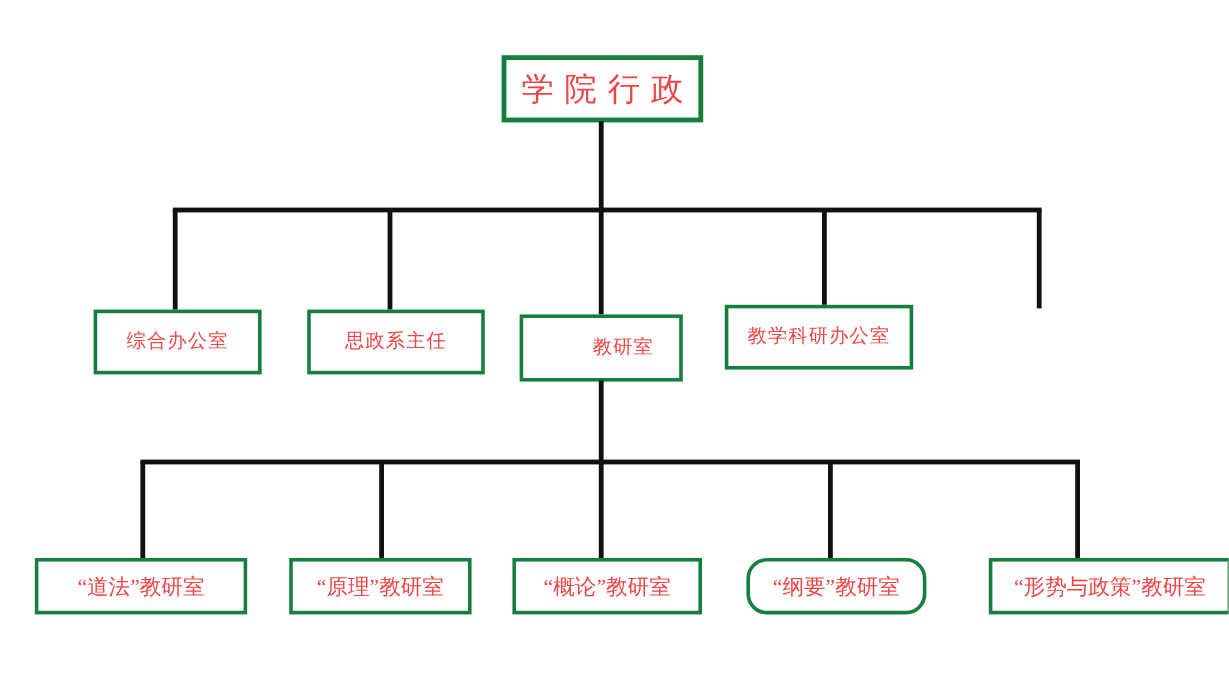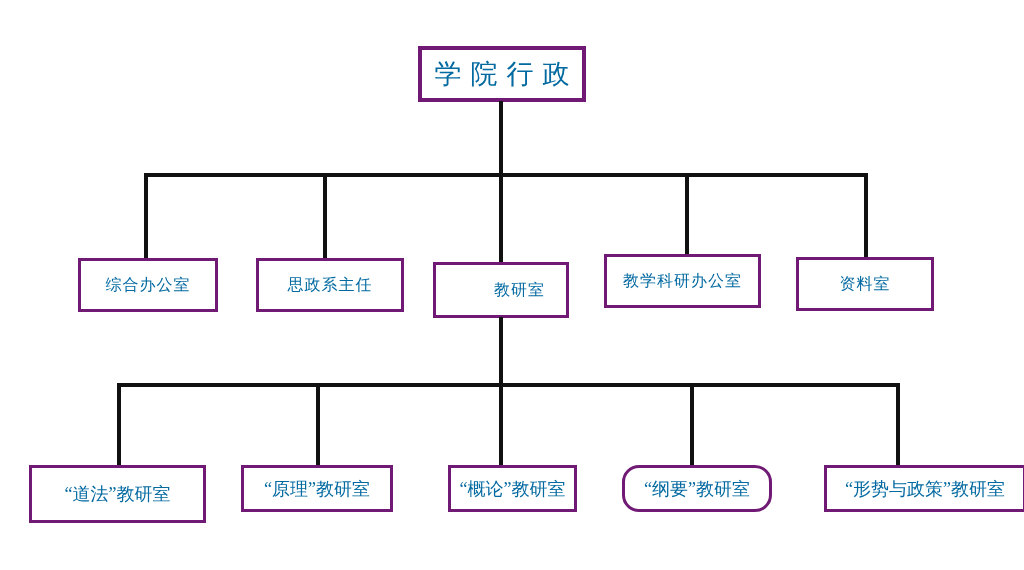--- a/index.html
+++ b/index.html
@@ -13,26 +13,26 @@
   #chart-root {
     position: relative;
     width: 1024px;
     height: 570px;
     background: #ffffff;
     overflow: hidden;
   }
   .node-box {
     position: absolute;
     box-sizing: border-box;
-    border: 3px solid #701a75;
+    border: 3px solid #15803d;
     background: #ffffff;
     display: flex;
     align-items: center;
     justify-content: center;
-    color: #0369a1;
+    color: #ef4444;
     font-family: "Liberation Sans", "DejaVu Sans", sans-serif;
     line-height: 1;
     white-space: nowrap;
   }
   .node-root {
     font-size: 27px;
     letter-spacing: 9px;
     text-indent: 9px;
     border-width: 4px;
   }
@@ -70,35 +70,34 @@
   <div class="edge edge-v" style="left:864px; top:175px; height:82px;"></div>
 
   <div class="node-box node-mid" style="left:78px; top:258px; width:140px; height:54px;">综合办公室</div>
 
   <div class="node-box node-mid" style="left:256px; top:258px; width:148px; height:54px;">思政系主任</div>
 
   <div class="node-box node-mid" style="left:433px; top:262px; width:136px; height:56px;padding-left:37px;">教研室</div>
 
   <div class="node-box node-mid" style="left:604px; top:254px; width:157px; height:54px;">教学科研办公室</div>
 
-  <div class="node-box node-mid" style="left:796px; top:257px; width:138px; height:54px;">资料室</div>
 
   <div class="edge edge-v" style="left:499px; top:317px; width:4px; height:68px;"></div>
 
   <div class="edge edge-h" style="left:117px; top:383px; width:783px; height:4px;"></div>
 
   <div class="edge edge-v" style="left:117px; top:385px; height:80px;"></div>
   <div class="edge edge-v" style="left:316px; top:385px; height:80px;"></div>
   <div class="edge edge-v" style="left:499px; top:385px; height:80px;"></div>
   <div class="edge edge-v" style="left:690px; top:385px; height:80px;"></div>
   <div class="edge edge-v" style="left:896px; top:385px; height:80px;"></div>
 
-  <div class="node-box node-leaf" style="left:29px; top:465px; width:177px; height:58px;">“道法”教研室</div>
+  <div class="node-box node-leaf" style="left:29px; top:465px; width:177px; height:47px;">“道法”教研室</div>
 
   <div class="node-box node-leaf" style="left:241px; top:465px; width:152px; height:47px;">“原理”教研室</div>
 
-  <div class="node-box node-leaf" style="left:448px; top:465px; width:129px; height:47px;">“概论”教研室</div>
+  <div class="node-box node-leaf" style="left:427px; top:465px; width:158px; height:47px;">“概论”教研室</div>
 
   <div class="node-box node-leaf" style="left:622px; top:465px; width:150px; height:47px;border-radius:17px;">“纲要”教研室</div>
 
   <div class="node-box node-leaf" style="left:824px; top:465px; width:202px; height:47px;">“形势与政策”教研室</div>
 
 </div>
 
 </body></html>

